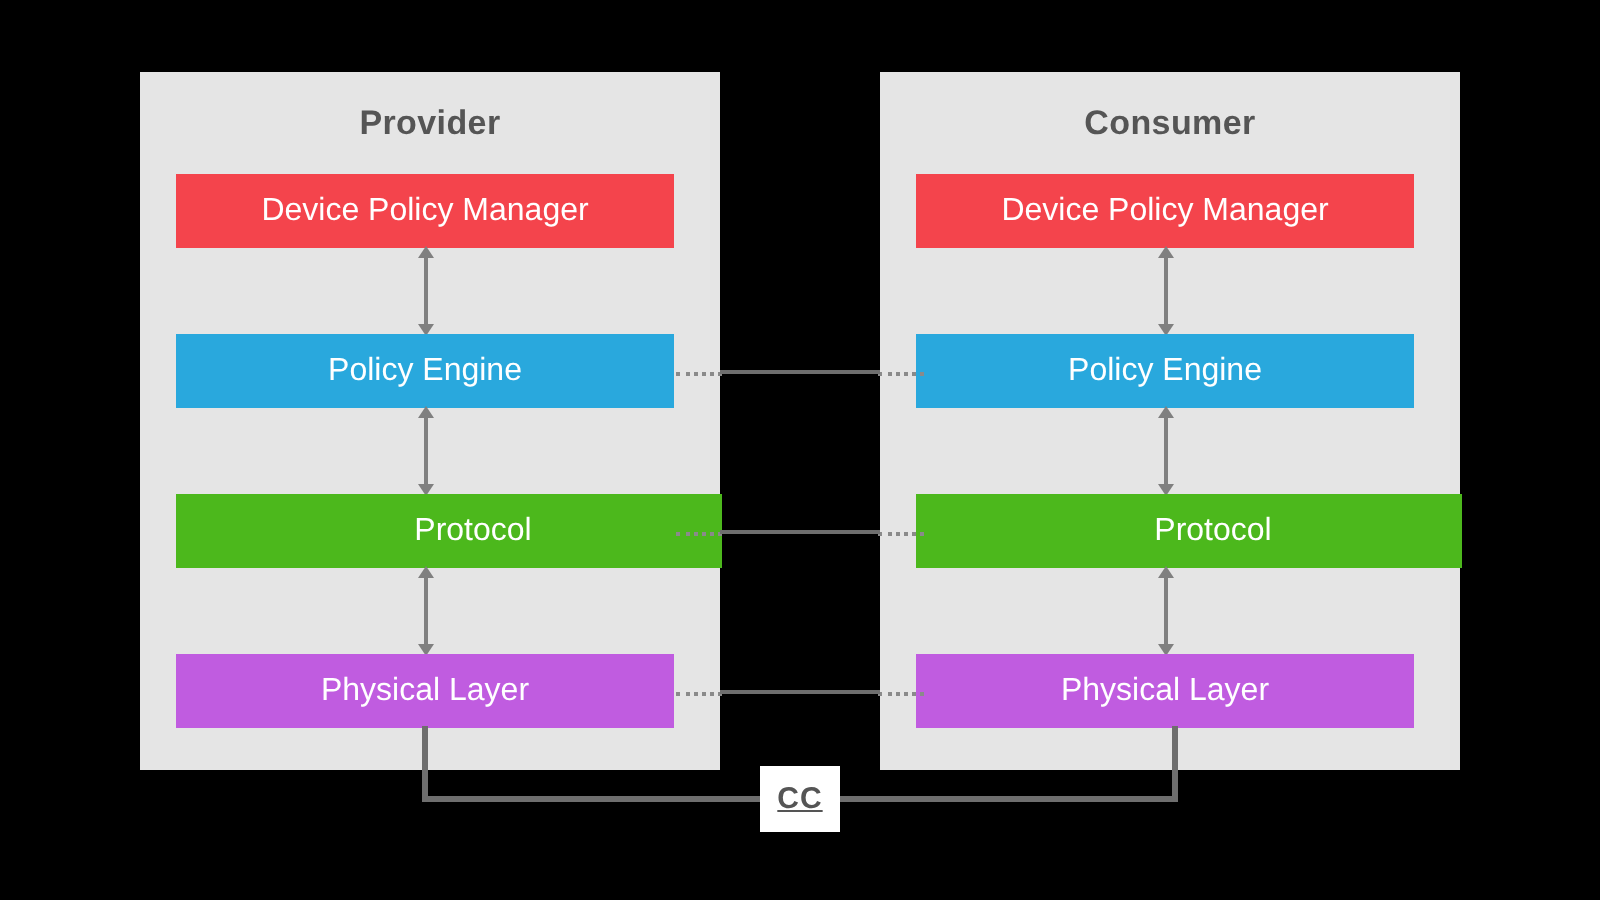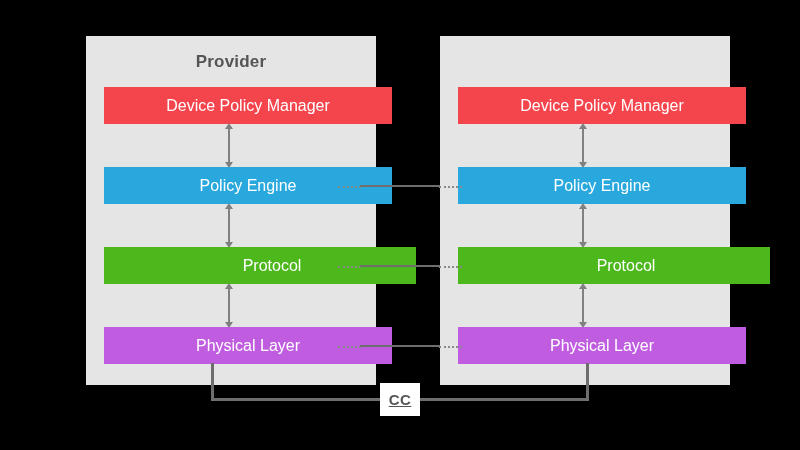--- a/index.html
+++ b/index.html
@@ -21,40 +21,40 @@
   }
 
   
   .panel {
     position: absolute;
     background: #e5e5e5;
     top: 36px;
     height: 349px;
     width: 290px;
   }
-  .panel.provider { left: 86px; }
+  .panel.provider { left: 70px; }
   .panel.consumer { left: 440px; }
 
   .panel-title {
     position: absolute;
     top: 16px;
     left: 0;
     width: 100%;
     text-align: center;
     font-size: 17px;
     font-weight: bold;
     color: #555555;
     letter-spacing: 0.2px;
   }
 
   
   .layer-box {
     position: absolute;
     left: 18px;
-    width: 288px;
+    width: 249px;
     height: 37px;
     line-height: 37px;
     text-align: center;
     color: #ffffff;
     font-size: 16px;
     font-weight: 400;
     white-space: nowrap;
   }
   .layer-box.l0 { top: 51px; }
   .layer-box.l1 { top: 131px; }
@@ -153,20 +153,21 @@
     <div class="v-arrow a1"></div>
 
     <div class="layer-box l2" style="background: rgb(76, 184, 28);">Protocol</div>
 
     <div class="v-arrow a2"></div>
 
     <div class="layer-box l3" style="background: rgb(192, 92, 224);">Physical Layer</div>
   </div>
 
   <div class="panel consumer" style="background: rgb(229, 229, 229);">
+    <div class="panel-title">Consumer</div>
 
     <div class="layer-box l0" style="background: rgb(244, 68, 76);">Device Policy Manager</div>
 
     <div class="v-arrow a0"></div>
 
     <div class="layer-box l1" style="background: rgb(41, 168, 221);">Policy Engine</div>
 
     <div class="v-arrow a1"></div>
 
     <div class="layer-box l2" style="background: rgb(76, 184, 28);">Protocol</div>

